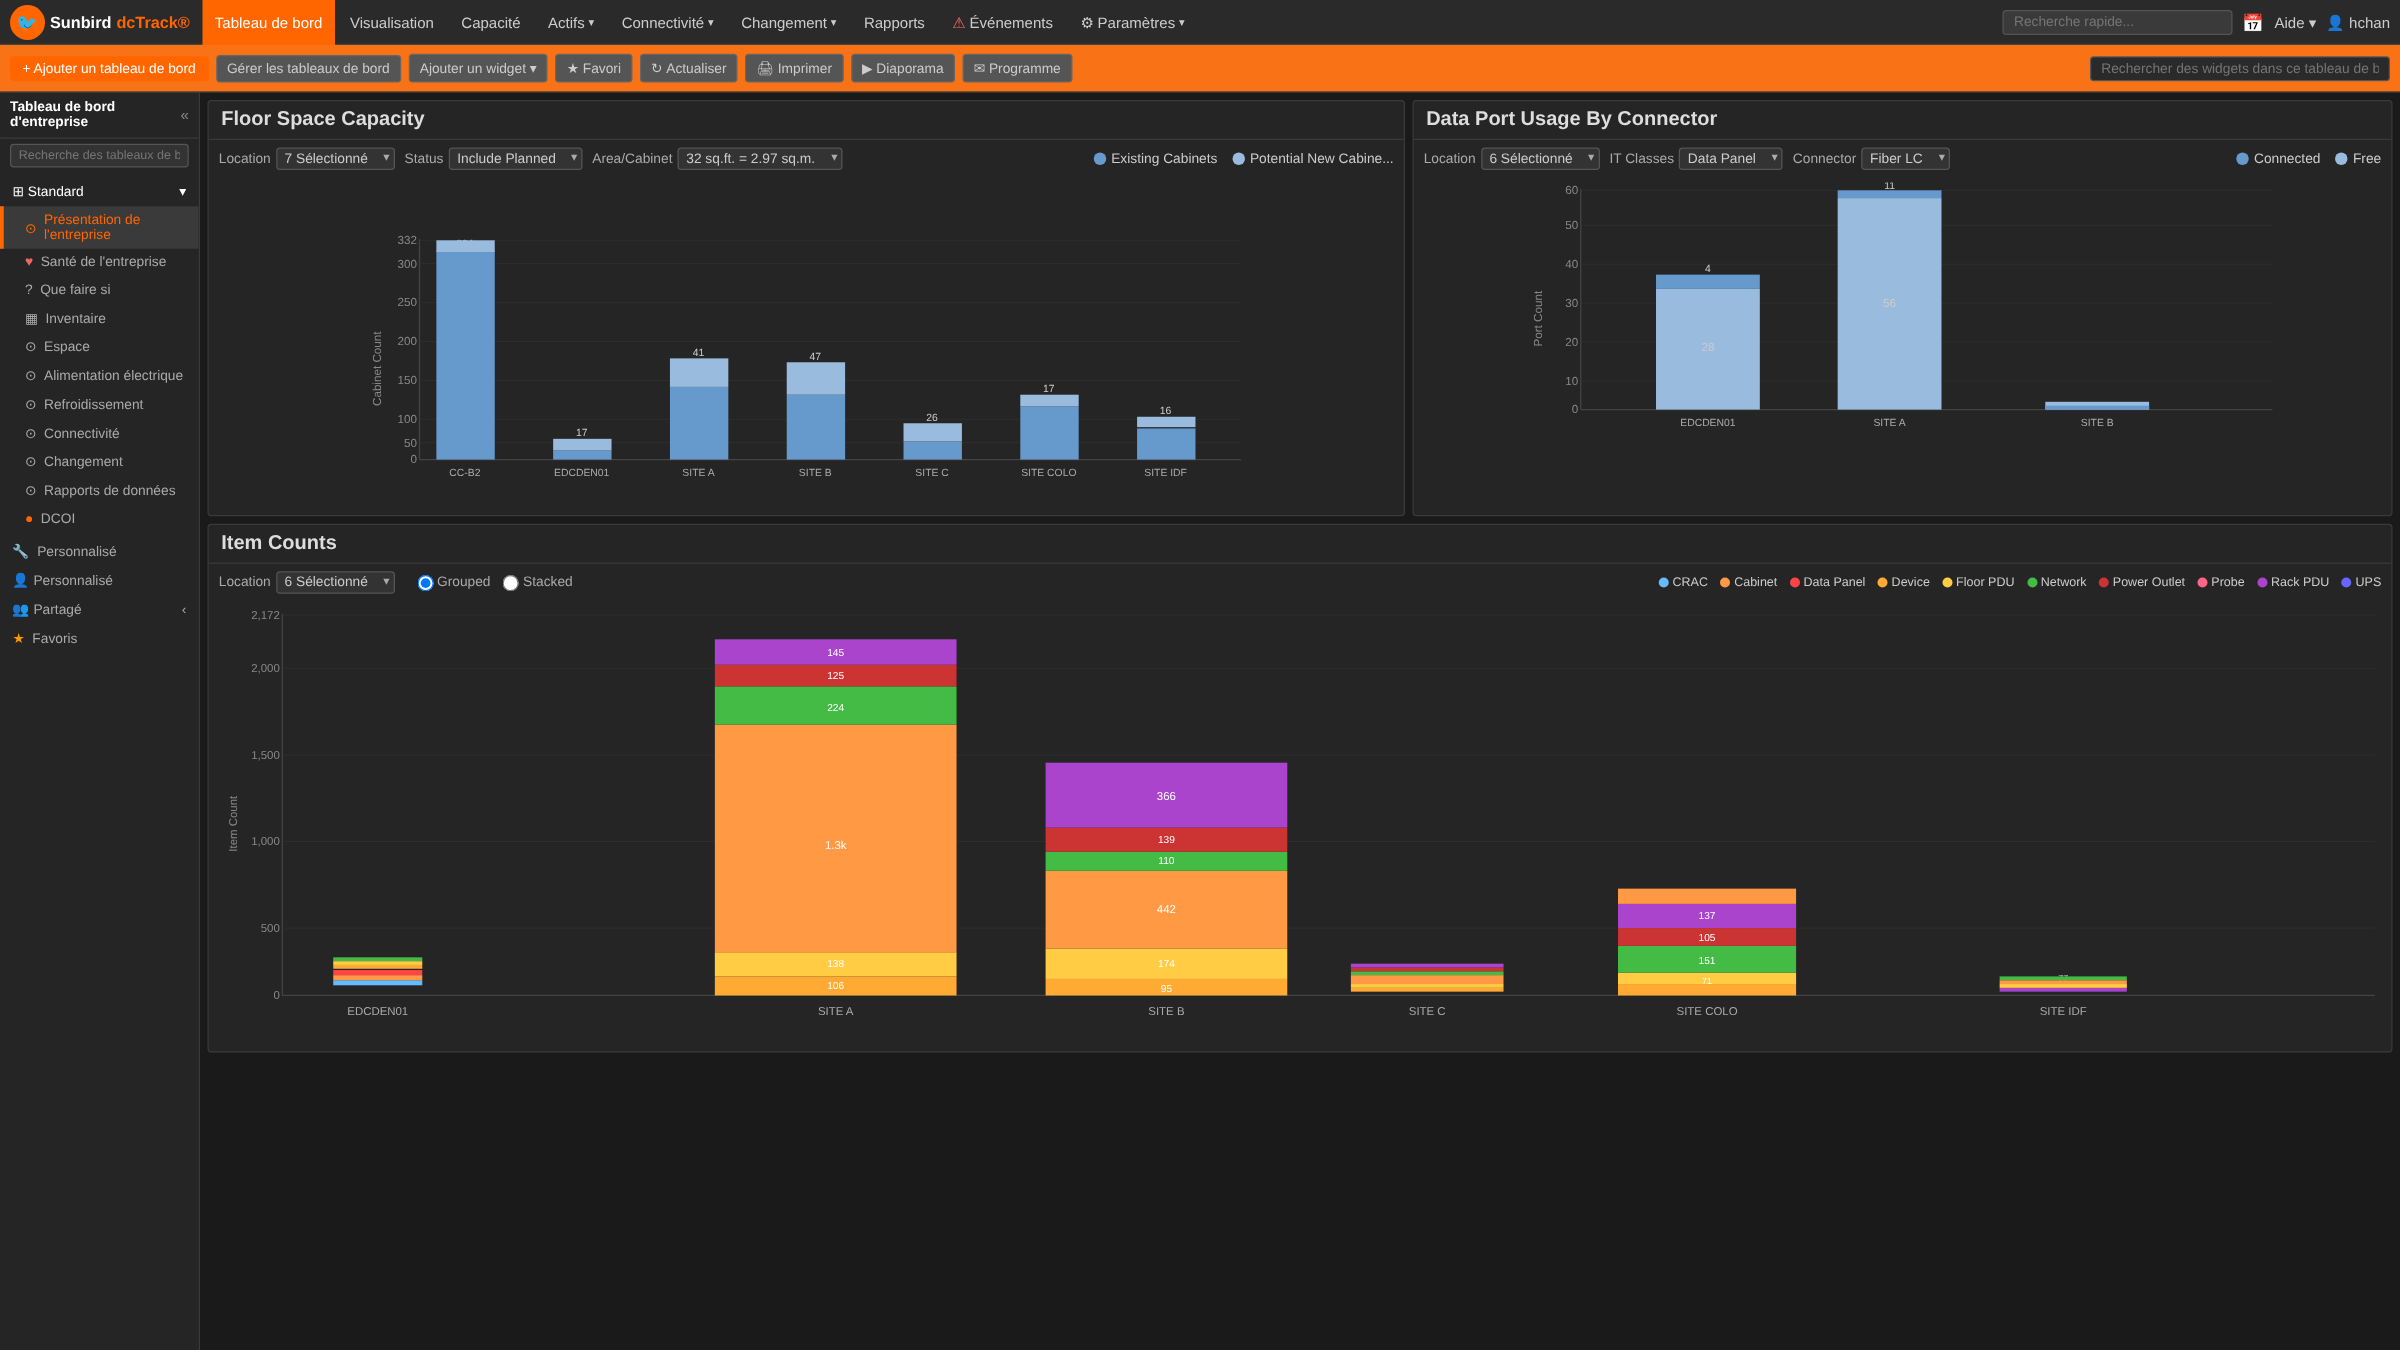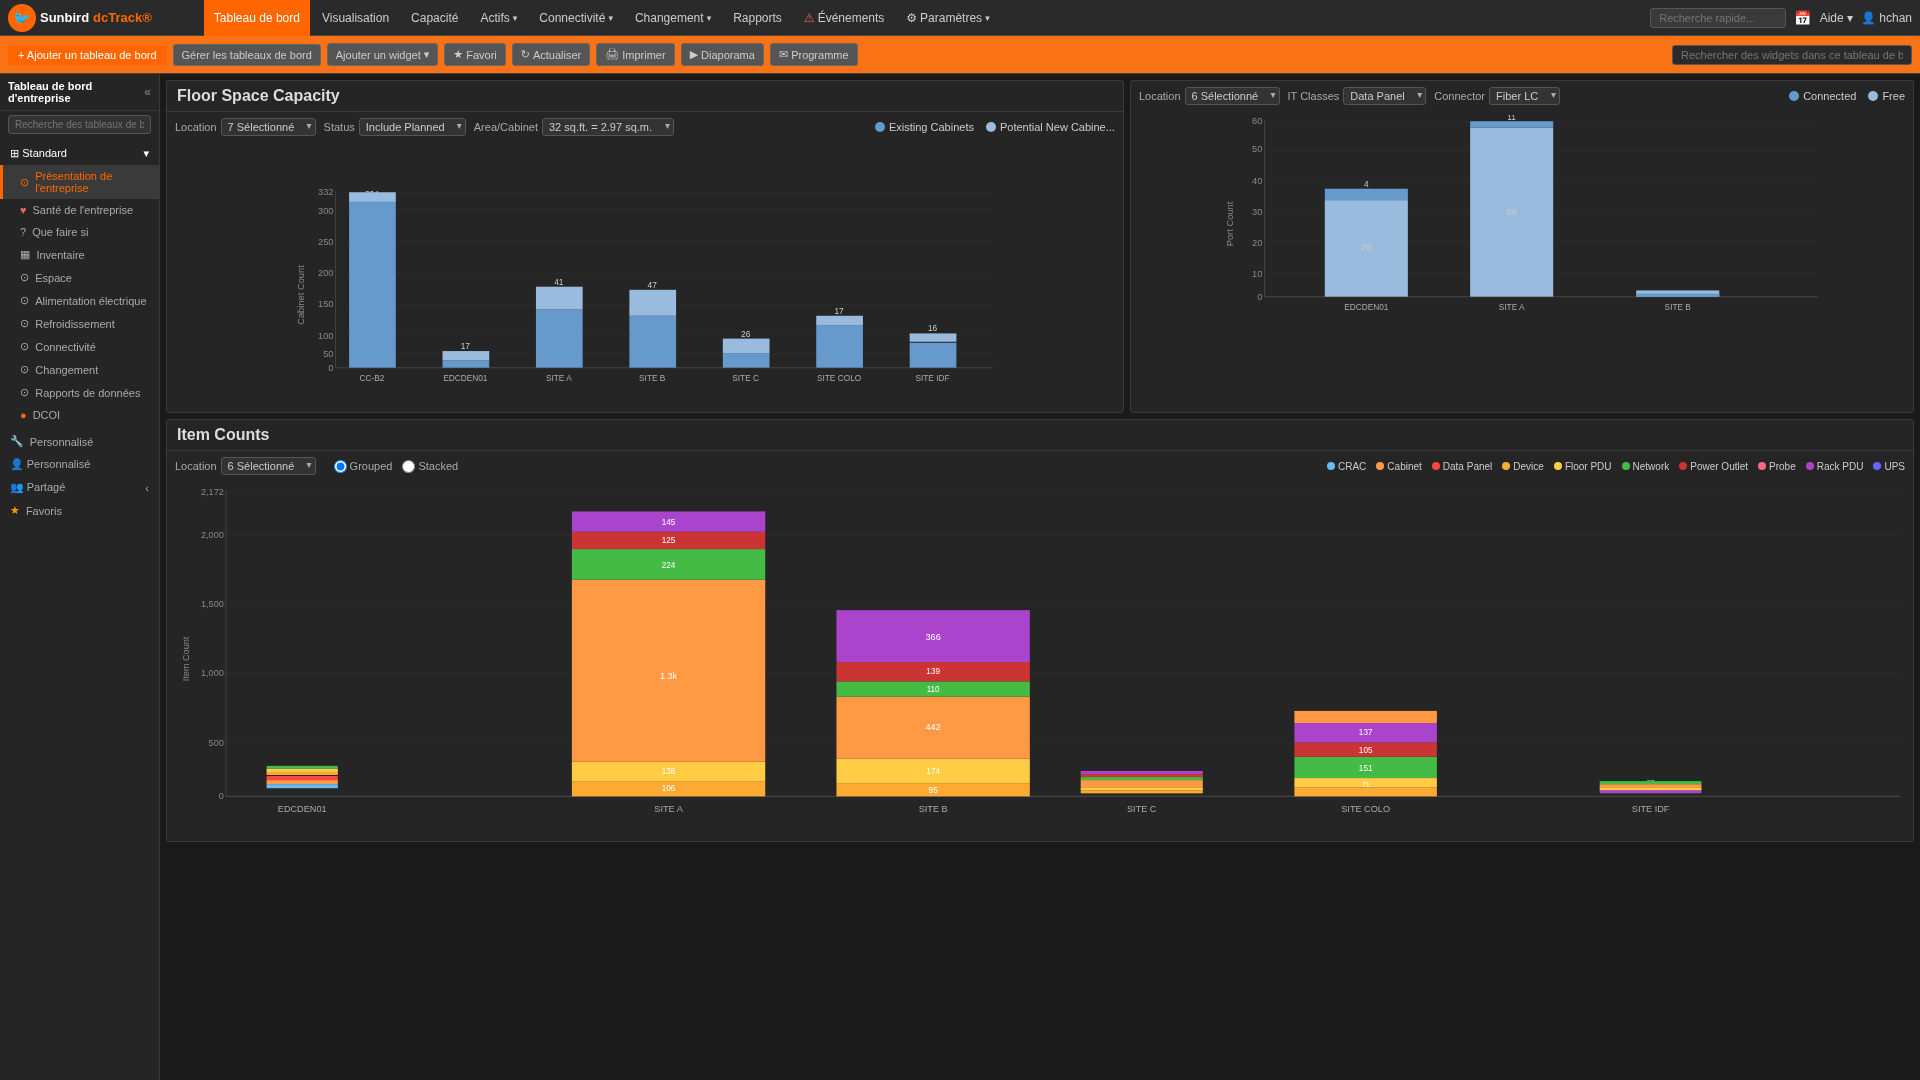--- a/index.html
+++ b/index.html
@@ -5,25 +5,25 @@
     * { box-sizing: border-box; margin: 0; padding: 0; }
     body { font-family: Arial, sans-serif; font-size: 12px; background: #1e1e1e; color: #ccc; overflow: hidden; width: 1920px; height: 1080px; }
 
     
     .top-nav { display: flex; align-items: center; background: #2a2a2a; height: 36px; border-bottom: 1px solid #444; padding: 0 8px; gap: 2px; }
     .logo { display: flex; align-items: center; gap: 4px; margin-right: 8px; }
     .logo-bird { width: 28px; height: 28px; background: #f60; border-radius: 50%; display: flex; align-items: center; justify-content: center; font-size: 14px; }
     .logo-text { color: #fff; font-size: 13px; font-weight: bold; }
     .logo-sub { color: #f60; font-size: 13px; font-weight: bold; }
     .nav-item { color: #ccc; font-size: 12px; padding: 4px 10px; cursor: pointer; height: 36px; display: flex; align-items: center; gap: 3px; }
-    .nav-item:hover, .nav-item.active { background: #f60; color: #fff; margin-left: 42px; }
+    .nav-item:hover, .nav-item.active { background: #f60; color: #fff; }
     .nav-item.active { background: #f60; }
     .nav-item .caret { font-size: 9px; }
     .nav-right { margin-left: auto; display: flex; align-items: center; gap: 8px; }
-    .search-top { background: #3a3a3a; border: 1px solid #555; border-radius: 3px; padding: 3px 8px; color: #ccc; font-size: 11px; width: 136px; }
+    .search-top { background: #3a3a3a; border: 1px solid #555; border-radius: 3px; padding: 3px 8px; color: #ccc; font-size: 11px; width: 184px; }
     .calendar-icon { color: #ccc; cursor: pointer; font-size: 14px; }
     .nav-right-item { color: #ccc; font-size: 12px; cursor: pointer; }
 
     
     .toolbar { display: flex; align-items: center; background: #f97316; height: 38px; padding: 0 8px; gap: 6px; border-bottom: 1px solid #444; }
     .btn-orange { background: #f60; color: #fff; border: none; border-radius: 3px; padding: 4px 10px; font-size: 11px; cursor: pointer; display: flex; align-items: center; gap: 4px; }
     .btn-gray { background: #555; color: #ccc; border: 1px solid #666; border-radius: 3px; padding: 4px 8px; font-size: 11px; cursor: pointer; display: flex; align-items: center; gap: 3px; }
     .toolbar-search { background: #2a2a2a; border: 1px solid #555; border-radius: 3px; padding: 3px 8px; color: #ccc; font-size: 11px; width: 240px; margin-left: auto; }
 
     
@@ -336,20 +336,21 @@
             <rect x="595" y="151" width="45" height="24" fill="#6699cc"></rect>
             <text x="617" y="149" font-size="8" fill="#ccc" text-anchor="middle">46</text>
             <rect x="595" y="142" width="45" height="8" fill="#99bbdd"></rect>
             <text x="617" y="140" font-size="8" fill="#ccc" text-anchor="middle">16</text>
             <text x="617" y="188" font-size="8" fill="#aaa" text-anchor="middle">SITE IDF</text>
           </svg>
         </div>
       </div>
 
       <div class="widget" style="flex:0.9;">
+        <div class="widget-header">Data Port Usage By Connector</div>
         <div class="widget-filters">
           <span class="filter-group">
             <span>Location</span>
             <div class="select-wrap">
               <select class="filter-select">
                 <option>6 Sélectionné</option>
               </select>
             </div>
           </span>
           <span class="filter-group">

